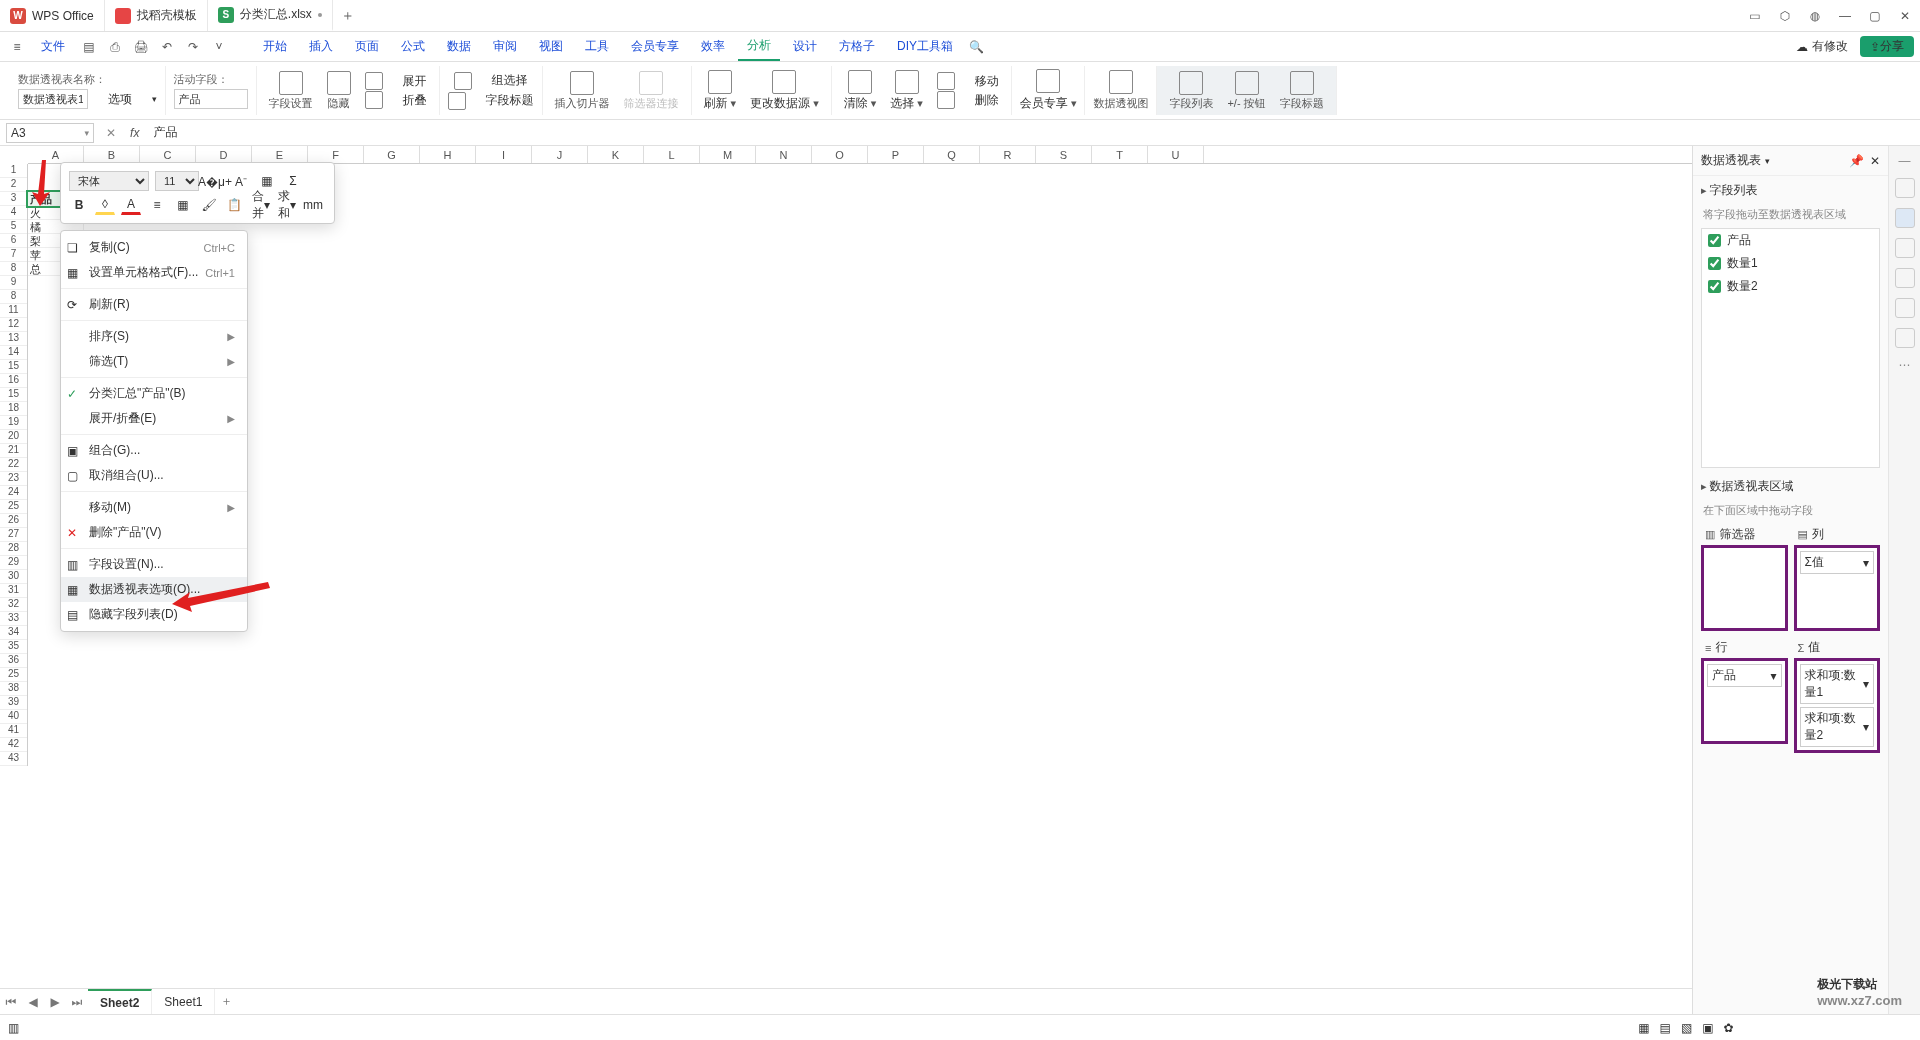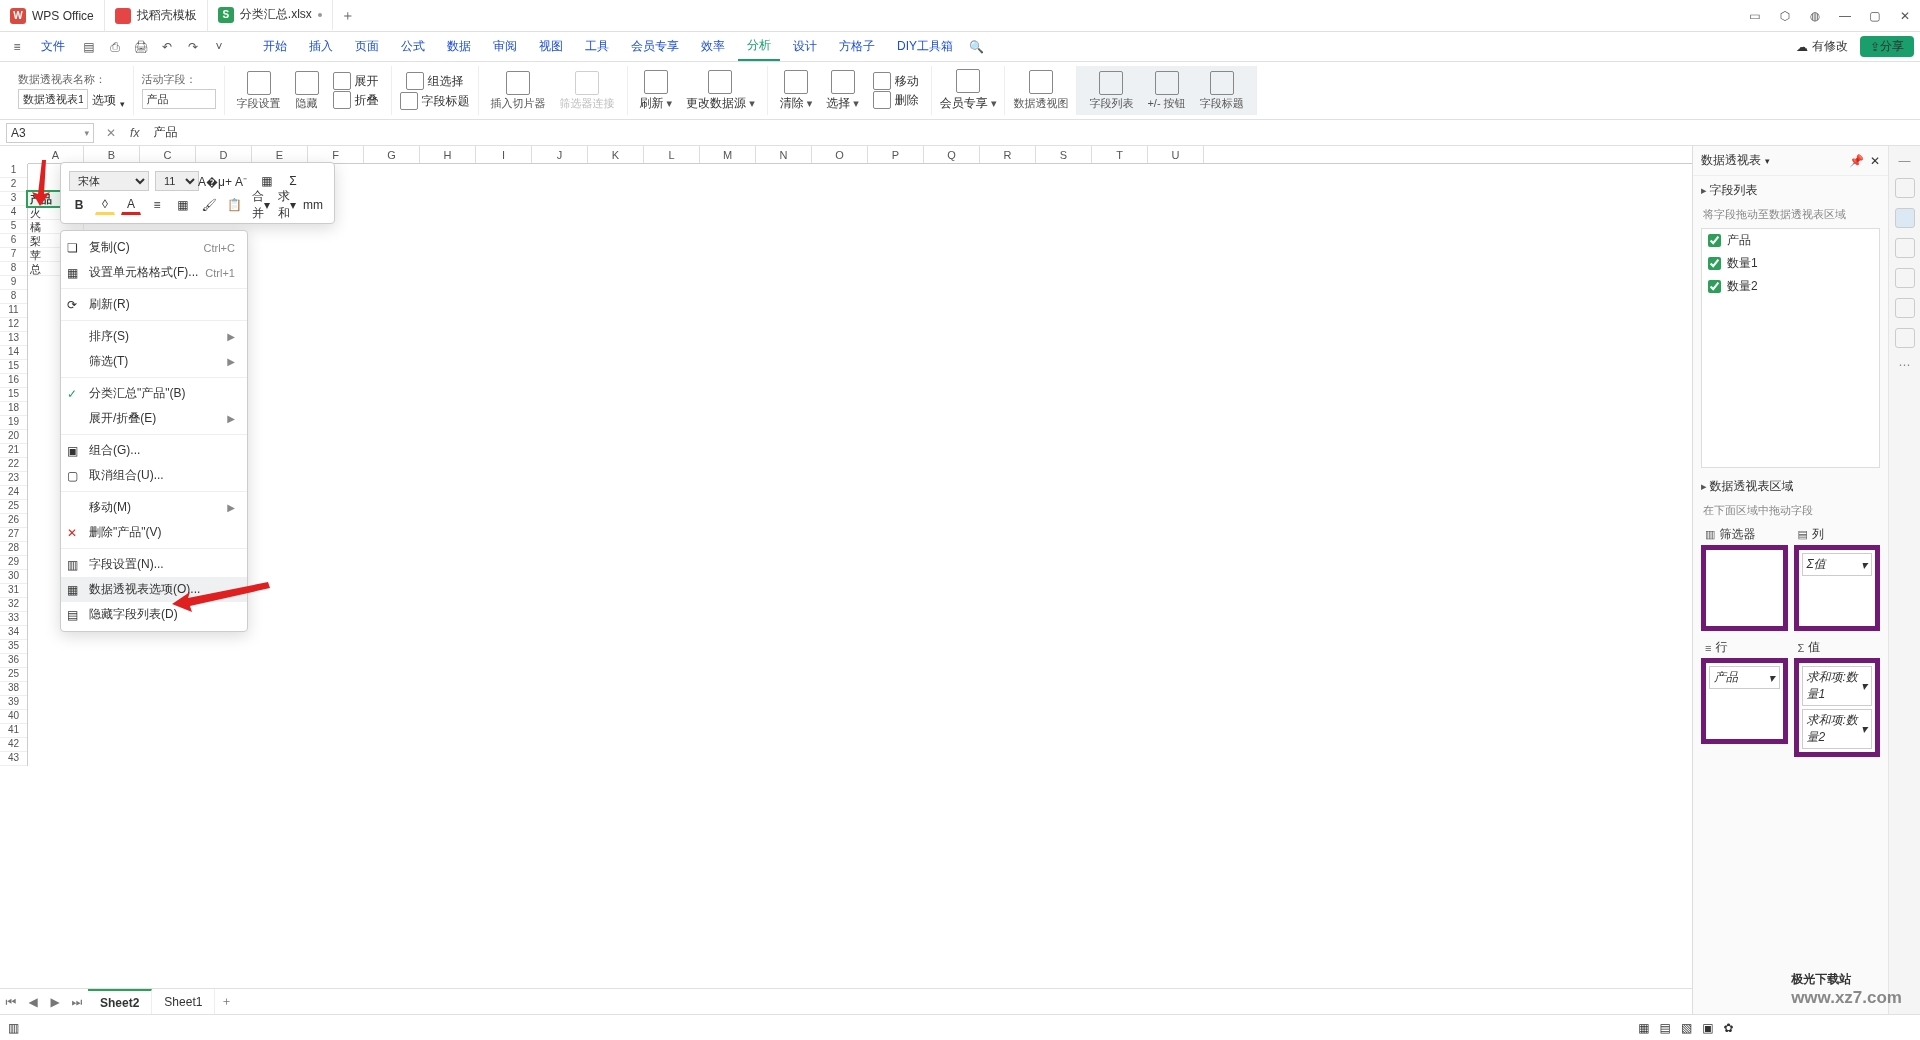--- a/index.html
+++ b/index.html
@@ -30,21 +30,21 @@
 
 .ribbon { height:58px; background:#fff; border-bottom:1px solid #e0e0e0; display:flex; align-items:stretch; padding:4px 10px; }
 .ribbon-group { display:flex; flex-direction:column; justify-content:center; align-items:center; padding:0 8px; border-right:1px solid #eee; gap:2px; }
 .ribbon-group.row { flex-direction:row; gap:6px; }
 .ribbon-sub { display:flex; flex-direction:column; align-items:center; gap:1px; padding:0 4px; }
 .ribbon .label { font-size:11px; color:#555; }
 .ribbon .field-lbl { font-size:11px; color:#666; text-align:left; width:100%; }
 .ribbon input[type=text] { border:1px solid #ccc; padding:1px 4px; font-size:11px; height:20px; }
 .ribbon .ico { width:18px; height:18px; border:1px solid #888; border-radius:2px; }
 .ribbon .big { width:24px; height:24px; }
-.ribbon .mini-row { display:flex; align-items:flex-end; gap:4px; font-size:11px; color:#555;}
+.ribbon .mini-row { display:flex; align-items:center; gap:20px; font-size:11px; color:#555;}
 
 
 .fxbar { height:26px; background:#fff; border-bottom:1px solid #e0e0e0; display:flex; align-items:center; }
 .namebox { width:88px; border:1px solid #ccc; margin:0 6px; height:20px; display:flex; align-items:center; justify-content:space-between; padding:0 4px; font-size:11px;}
 .fxbar .fx { padding:0 8px; color:#555; font-style:italic; }
 .fxbar .fval { padding:0 6px; }
 
 
 .main { position:absolute; top:146px; left:0; right:0; bottom:26px; display:flex; }
 .grid-wrap { flex:1; position:relative; background:#fff; }
@@ -78,39 +78,39 @@
 
 .rpanel { width:196px; background:#fafafa; border-left:1px solid #ddd; display:flex; flex-direction:column; }
 .rpanel .hdr { display:flex; align-items:center; padding:6px 8px; border-bottom:1px solid #eee; }
 .rpanel .hdr .ttl { font-size:12px; }
 .rpanel .sect-title { font-size:11px; color:#555; padding:6px 8px; }
 .rpanel .hint { font-size:11px; color:#888; padding:2px 10px; }
 .rpanel .fieldbox { margin:4px 8px; border:1px solid #ddd; background:#fff; flex:0 0 auto; }
 .rpanel .fld { display:flex; align-items:center; gap:6px; padding:3px 6px;}
 .rpanel .fld input { accent-color:#2e9e5b; }
 .rpanel .areas { padding:4px 8px; display:grid; grid-template-columns:1fr 1fr; gap:6px; }
-.rpanel .areabox { border:5px solid #701a75; background:#fff; min-height:86px; padding:0;font-style:italic; }
+.rpanel .areabox { border:3px solid #701a75; background:#fff; min-height:86px; padding:0; }
 .rpanel .areahdr { display:flex; align-items:center; gap:4px; font-size:11px; color:#555; padding:2px 4px;}
 .rpanel .areaitem { border:1px solid #ccc; margin:3px; padding:2px 4px; font-size:11px; display:flex; justify-content:space-between; align-items:center; background:#fff;}
 .side-rail { width:32px; background:#f5f5f5; border-left:1px solid #e5e5e5; display:flex; flex-direction:column; align-items:center; gap:10px; padding-top:8px; }
 .side-rail .ritem { width:20px; height:20px; border:1px solid #ccc; border-radius:3px; }
 
 
 .sheetbar { height:26px; background:#fff; border-top:1px solid #e0e0e0; display:flex; align-items:center; }
 .sheetbar .nav { width:22px; text-align:center; color:#777; }
 .sheetbar .tab { padding:0 12px; height:26px; display:flex; align-items:center; border-right:1px solid #eee; }
 .sheetbar .tab.active { border-top:2px solid #2e9e5b; font-weight:bold; }
 .statusbar { position:absolute; bottom:0; left:0; right:0; height:26px; background:#fff; border-top:1px solid #e0e0e0; display:flex; align-items:center; padding:0 8px; gap:10px;}
 .statusbar .spacer{flex:1;}
 .zoom { display:flex; gap:6px;margin-top:48px; }
 .zoom .track { width:90px; height:3px; background:#ccc; position:relative; }
 .zoom .thumb { position:absolute; left:45px; top:-4px; width:10px; height:10px; background:#fff; border:1px solid #888; border-radius:50%;}
 
 .watermark { position:absolute; right:18px; bottom:32px; font-size:20px; font-weight:bold; color:#1399d6; }
-.watermark small { font-size:17px; color:#888; display:block; }
+.watermark small { font-size:13px; color:#888; display:block; }
 svg { display:block; }
 </style>
 </head>
 <body>
 
 <div class="titlebar">
   <div class="tab">
     <span class="logo-w">W</span>
     <span>WPS Office</span>
   </div>

